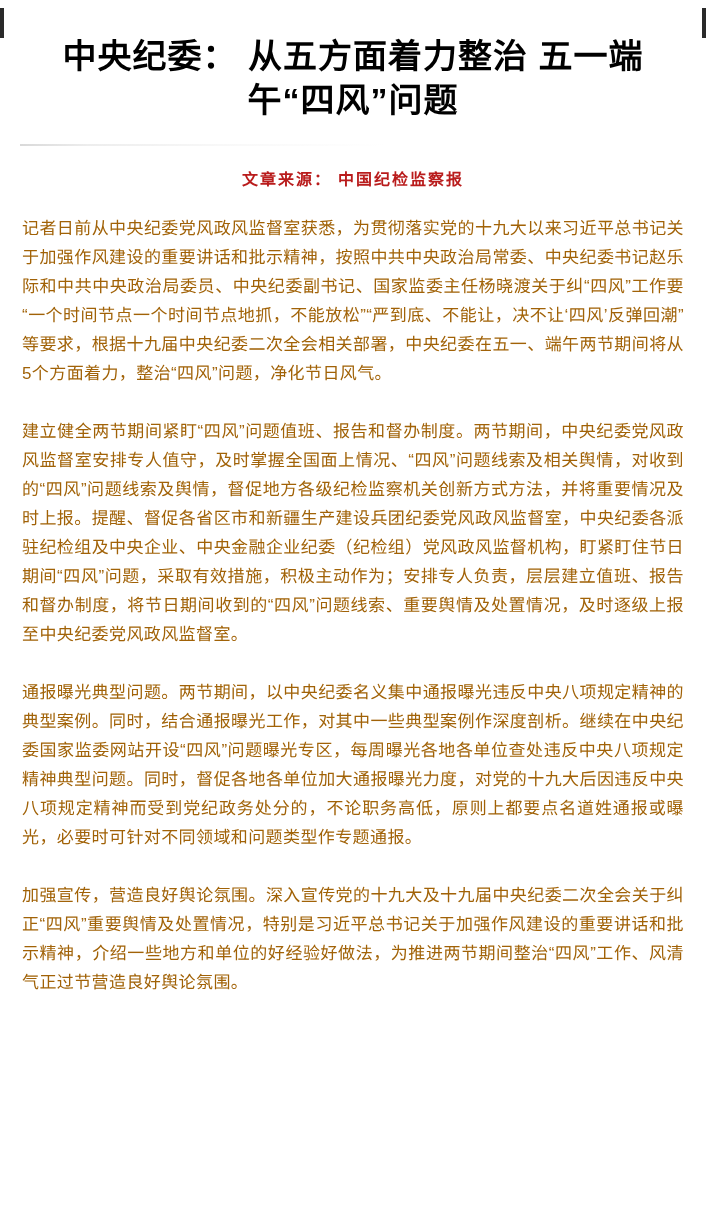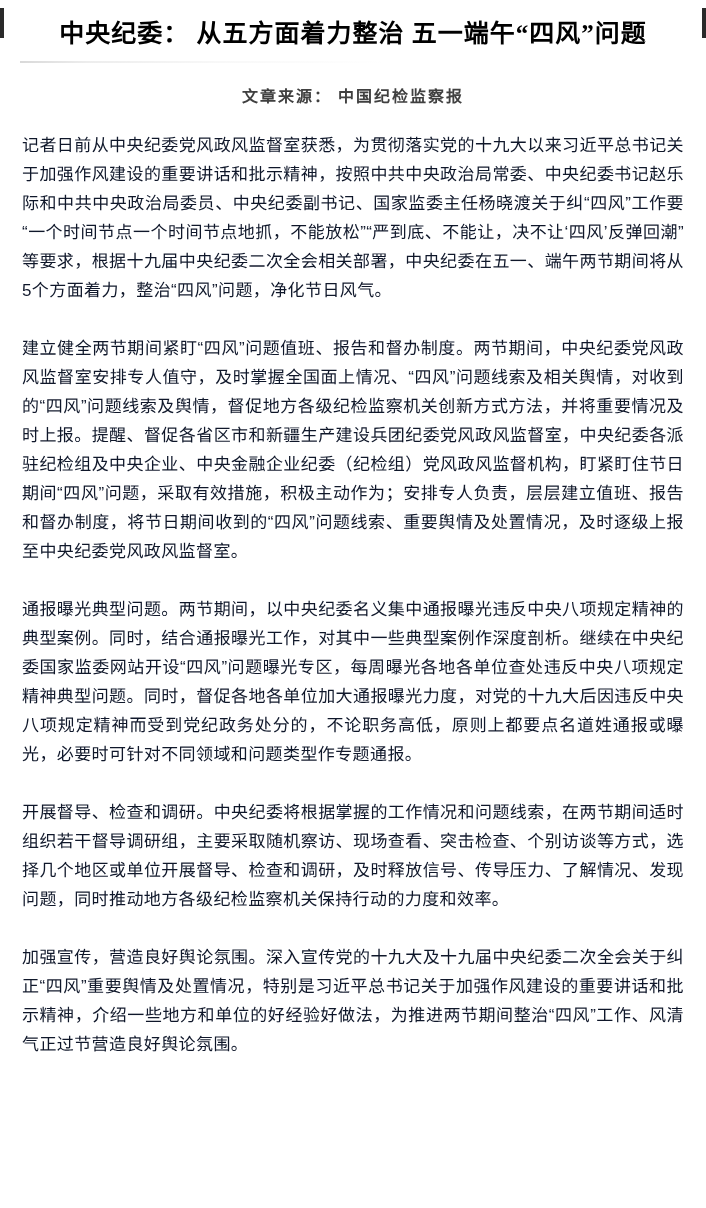--- a/index.html
+++ b/index.html
@@ -13,53 +13,52 @@
     position: relative;
     font-family: "Liberation Sans", "DejaVu Sans", sans-serif;
     overflow-x: hidden;
   }
   .page {
     width: 706px;
     box-sizing: border-box;
     padding: 10px 0 30px 0;
   }
   .article-title {
-    margin: 0;
+    margin: 16px;
     padding: 8px 30px 6px 30px;
     text-align: center;
-    font-size: 25px;
+    font-size: 34px;
     font-weight: bold;
     color: #000000;
     letter-spacing: 1px;
     line-height: 1.3;
-    font-family: Liberation Serif, serif;
   }
   .title-rule {
     height: 2px;
     margin: 4px 20px 0 20px;
     background: linear-gradient(to right, #d9d9d9 0%, #ededed 10%, #f8f8f8 30%, rgba(255,255,255,0) 55%);
     border: none;
   }
   .article-source {
     margin: 20px 0 24px 0;
     text-align: center;
     font-family: "Liberation Serif", "DejaVu Serif", serif;
     font-size: 16px;
     font-weight: bold;
-    color: #404040;
+    color: #b91c1c;
     letter-spacing: 2px;
   }
   .article-body {
     padding: 0 22px;
   }
   .article-body p {
     margin: 0 0 29px 0;
     font-size: 17px;
     line-height: 29px;
-    color: #0f172a;
+    color: #a16207;
     text-align: justify;
     text-justify: inter-ideograph;
     letter-spacing: 0.4px;
     word-break: break-all;
   }
   
   .edge-artifact {
     position: absolute;
     top: 8px;
     width: 4px;
@@ -83,19 +82,18 @@
   <div class="article-source">文章来源： 中国纪检监察报</div>
 
   <div class="article-body">
 
       <p>记者日前从中央纪委党风政风监督室获悉，为贯彻落实党的十九大以来习近平总书记关于加强作风建设的重要讲话和批示精神，按照中共中央政治局常委、中央纪委书记赵乐际和中共中央政治局委员、中央纪委副书记、国家监委主任杨晓渡关于纠“四风”工作要“一个时间节点一个时间节点地抓，不能放松”“严到底、不能让，决不让‘四风’反弹回潮”等要求，根据十九届中央纪委二次全会相关部署，中央纪委在五一、端午两节期间将从5个方面着力，整治“四风”问题，净化节日风气。</p>
 
       <p>建立健全两节期间紧盯“四风”问题值班、报告和督办制度。两节期间，中央纪委党风政风监督室安排专人值守，及时掌握全国面上情况、“四风”问题线索及相关舆情，对收到的“四风”问题线索及舆情，督促地方各级纪检监察机关创新方式方法，并将重要情况及时上报。提醒、督促各省区市和新疆生产建设兵团纪委党风政风监督室，中央纪委各派驻纪检组及中央企业、中央金融企业纪委（纪检组）党风政风监督机构，盯紧盯住节日期间“四风”问题，采取有效措施，积极主动作为；安排专人负责，层层建立值班、报告和督办制度，将节日期间收到的“四风”问题线索、重要舆情及处置情况，及时逐级上报至中央纪委党风政风监督室。</p>
 
       <p>通报曝光典型问题。两节期间，以中央纪委名义集中通报曝光违反中央八项规定精神的典型案例。同时，结合通报曝光工作，对其中一些典型案例作深度剖析。继续在中央纪委国家监委网站开设“四风”问题曝光专区，每周曝光各地各单位查处违反中央八项规定精神典型问题。同时，督促各地各单位加大通报曝光力度，对党的十九大后因违反中央八项规定精神而受到党纪政务处分的，不论职务高低，原则上都要点名道姓通报或曝光，必要时可针对不同领域和问题类型作专题通报。</p>
 
-      <p>开展督导、检查和调研。中央纪委将根据掌握的工作情况和问题线索，在两节期间适时组织若干督导调研组，主要采取随机察访、现场查看、突击检查、个别访谈等方式，选择几个地区或单位开展督导、检查和调研，及时释放信号、传导压力、了解情况、发现问题，同时推动地方各级纪检监察机关保持行动的力度和效率。</p>
 
 
       <p>加强宣传，营造良好舆论氛围。深入宣传党的十九大及十九届中央纪委二次全会关于纠正“四风”重要舆情及处置情况，特别是习近平总书记关于加强作风建设的重要讲话和批示精神，介绍一些地方和单位的好经验好做法，为推进两节期间整治“四风”工作、风清气正过节营造良好舆论氛围。</p>
 
     </div>
 </div>
 
 </body></html>

